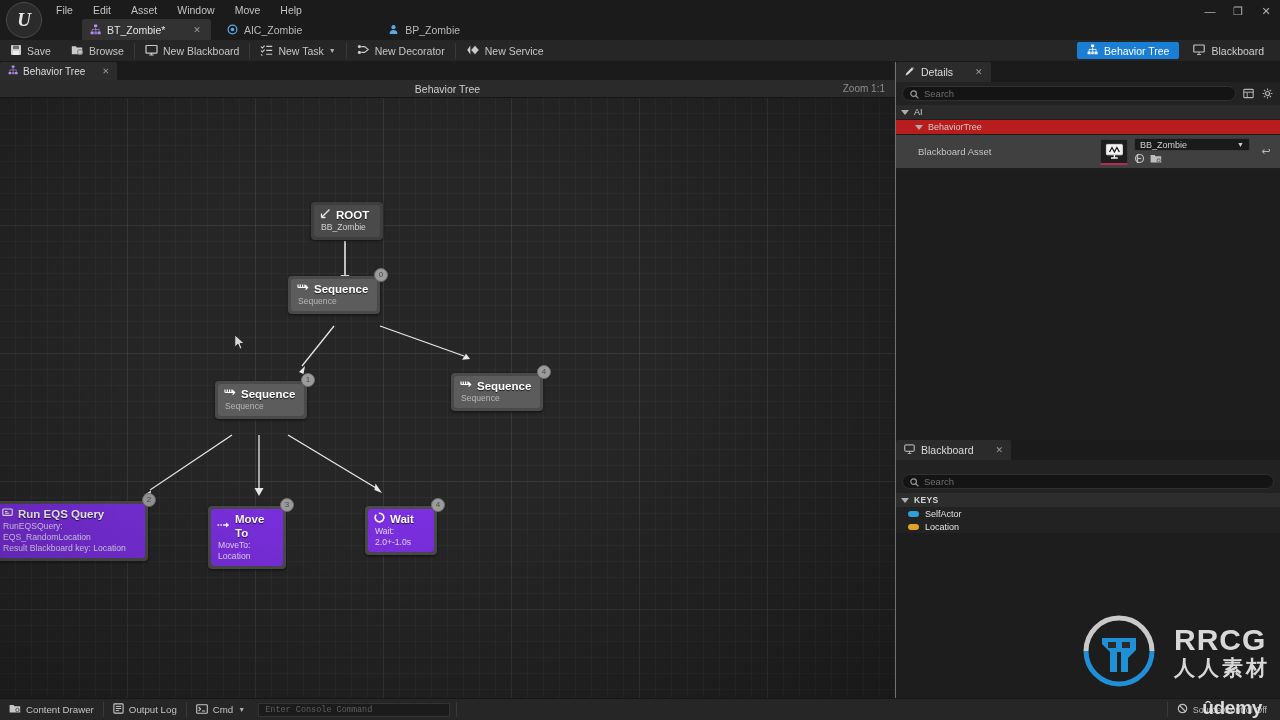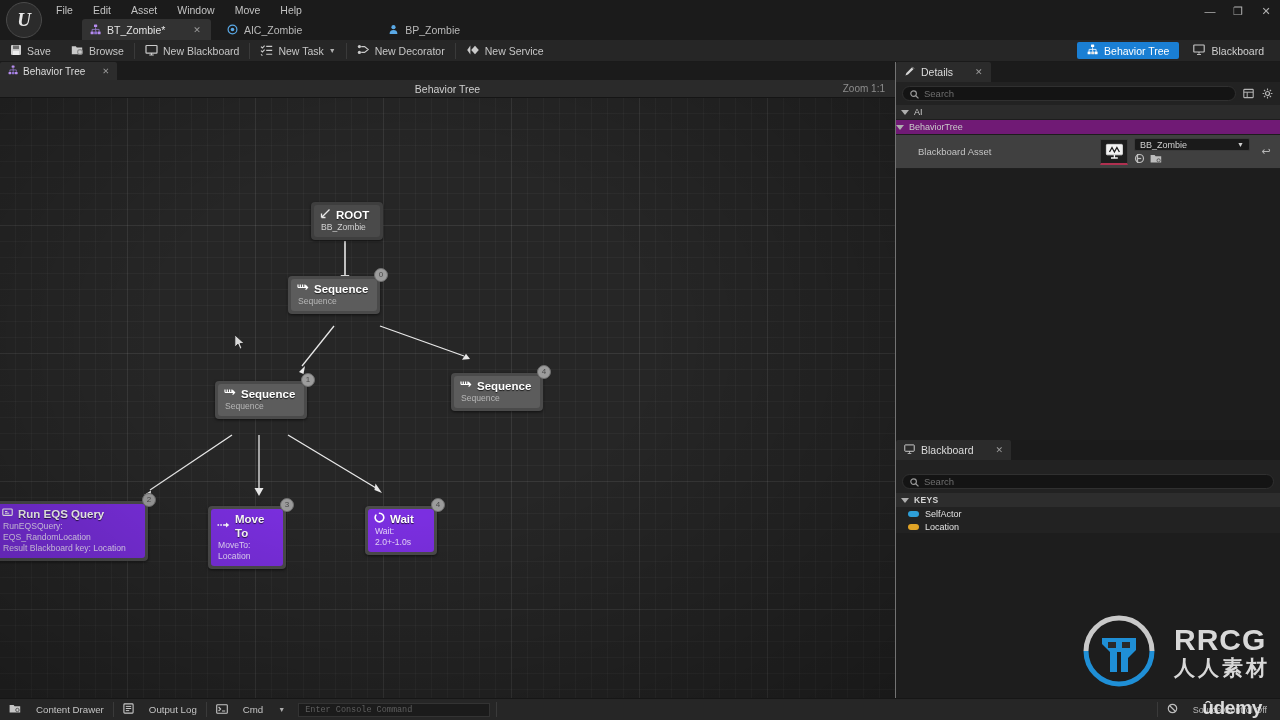--- a/index.html
+++ b/index.html
@@ -125,21 +125,21 @@
   .search-row { display:flex; align-items:center; gap: 5px; padding: 4px 6px 4px 6px;
                 background: #222222; }
   .search-box { flex:1; height: 15px; background: #141414; border: 1px solid #303030;
                 border-radius: 8px; display:flex; align-items:center; gap:5px; padding: 0 7px; }
   .search-box .ph { font-size: 9.5px; color: #6e6e6e; }
   .icon-btn { width: 14px; height: 14px; display:flex; align-items:center; justify-content:center;
               color: #b4b4b4; }
 
   .cat-row { height: 15px; display:flex; align-items:center; gap:5px; padding-left: 5px;
              background: #2b2b2b; border-bottom: 1px solid #1d1d1d; font-size: 9px; color: #cacaca; }
-  .cat-row.sub { background: #701a75; padding-left: 0; }
+  .cat-row.sub { background: #b91c1c; padding-left: 19px; }
   .tri { width:0;height:0;border-left:4px solid transparent;border-right:4px solid transparent;
          border-top:5px solid #aeaeae; }
 
   .prop-row { display:flex; align-items:center; min-height: 32px; background: #404040;
               border-bottom: 1px solid #1f1f1f; }
   .prop-label { width: 200px; display:flex; align-items:center; padding-left: 22px;
                 font-size: 9.5px; color: #c3c3c3; }
   .prop-value { flex:1; display:flex; align-items:center; gap: 6px; padding: 3px 4px; }
   .asset-thumb { width: 28px; height: 26px; background: #1d1d1d; border: 1px solid #3b3b3b;
                  border-bottom: 2px solid #b03050; display:flex; align-items:center;
@@ -159,21 +159,21 @@
   .keys-hdr { height: 14px; background: #2d2d2d; display:flex; align-items:center; gap:5px;
               padding-left: 5px; font-size: 8.5px; font-weight:bold; color: #d4d4d4;
               letter-spacing: .3px; }
   .key-row { height: 13px; display:flex; align-items:center; gap: 6px; padding-left: 12px;
              font-size: 9px; }
   .key-pill { width: 11px; height: 6px; border-radius: 3px; }
 
   
   .statusbar { height: 22px; background: #262626; display:flex; align-items:center;
                border-top: 1px solid #161616; flex: 0 0 22px; position: relative; }
-  .sb-btn { display:flex; align-items:center; gap: 15px; height: 22px; padding: 0 9px;
+  .sb-btn { display:flex; align-items:center; gap: 5px; height: 22px; padding: 0 9px;
             font-size: 9.7px; color: #c4c4c4; }
   .sb-sep { width:1px; height: 15px; background: #3a3a3a; }
   .console-input { width: 192px; height: 14px; background: #1b1b1b; border: 1px solid #333;
                    display:flex; align-items:center; padding: 0 6px; margin-left: 4px;
                    font-family: "Liberation Mono", monospace; font-size: 8.5px; color: #5e5e5e; }
   .sb-right { position:absolute; right: 4px; display:flex; align-items:center; }
 
   
   .rrcg { position: absolute; right: 10px; bottom: 8px; display:flex; align-items:center;
           gap: 16px; pointer-events:none; }

